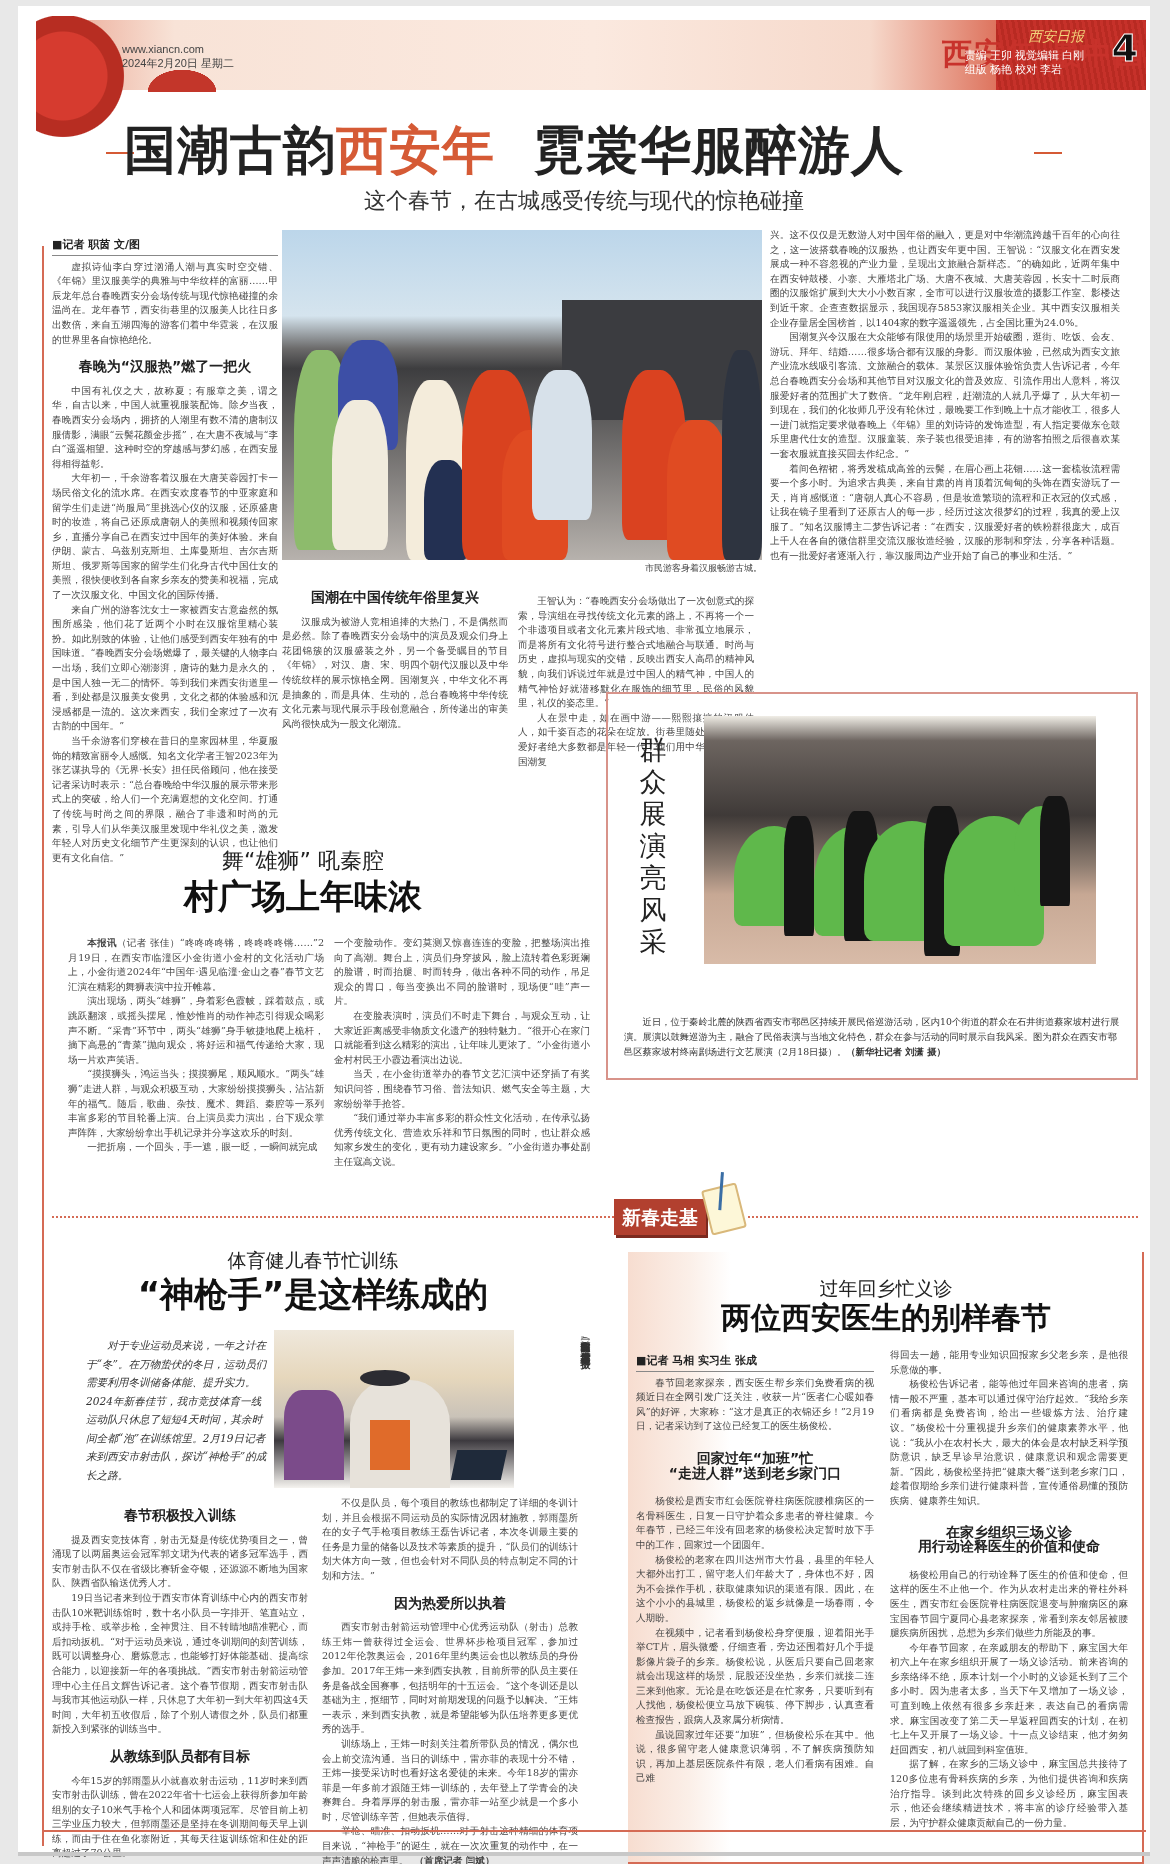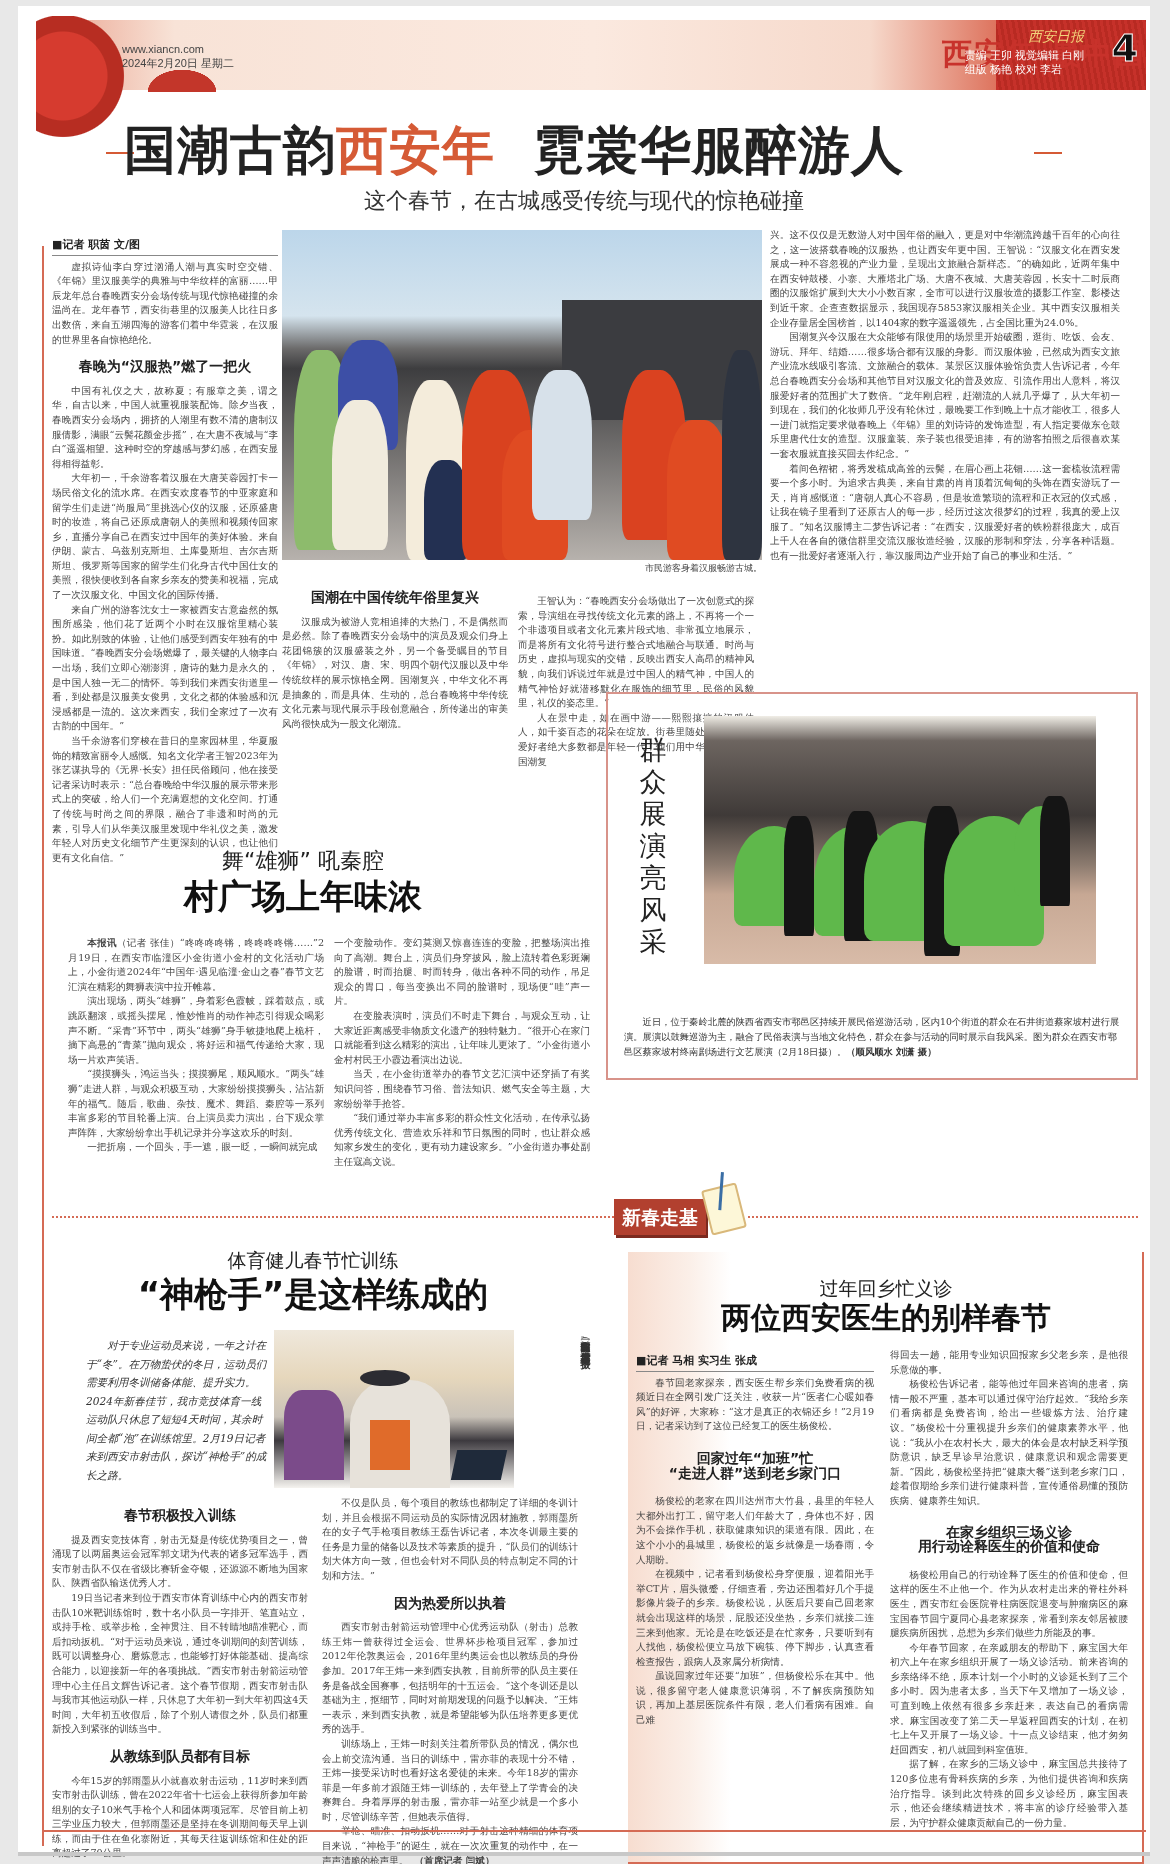--- a/index.html
+++ b/index.html
@@ -147,21 +147,21 @@
       <div class="dress" style="left:30px;top:110px;width:80px;height:100px"></div>
       <div class="suit" style="left:80px;top:100px;width:30px;height:120px"></div>
       <div class="dress" style="left:110px;top:110px;width:84px;height:110px"></div>
       <div class="suit" style="left:140px;top:95px;width:34px;height:130px"></div>
       <div class="dress" style="left:160px;top:105px;width:96px;height:120px"></div>
       <div class="suit" style="left:220px;top:90px;width:36px;height:150px"></div>
       <div class="dress" style="left:240px;top:100px;width:100px;height:130px"></div>
       <div class="dress" style="left:310px;top:90px;width:54px;height:90px"></div>
       <div class="suit" style="left:336px;top:80px;width:30px;height:110px"></div>
     </div>
-    <div class="dance-cap"><span>近日，位于秦岭北麓的陕西省西安市鄠邑区持续开展民俗巡游活动，区内10个街道的群众在石井街道蔡家坡村进行展演。展演以鼓舞巡游为主，融合了民俗表演与当地文化特色，群众在参与活动的同时展示自我风采。图为群众在西安市鄠邑区蔡家坡村终南剧场进行文艺展演（2月18日摄）。</span><b>（顺风顺水 刘潇 摄）</b></div>
+    <div class="dance-cap"><span>近日，位于秦岭北麓的陕西省西安市鄠邑区持续开展民俗巡游活动，区内10个街道的群众在石井街道蔡家坡村进行展演。展演以鼓舞巡游为主，融合了民俗表演与当地文化特色，群众在参与活动的同时展示自我风采。图为群众在西安市鄠邑区蔡家坡村终南剧场进行文艺展演（2月18日摄）。</span><b>（新华社记者 刘潇 摄）</b></div>
   </div>
 
   <div class="dotline" style="left:34px;width:562px"></div>
   <div class="dotline" style="left:730px;width:390px"></div>
   <div class="tag">新春走基层</div>
   <div class="notepad"></div>
 
   <div class="shoot-kicker">体育健儿春节忙训练</div>
   <div class="shoot-title">“神枪手”是这样练成的</div>
   <div class="lead-ital">对于专业运动员来说，一年之计在于“冬”。在万物蛰伏的冬日，运动员们需要利用冬训储备体能、提升实力。2024年新春佳节，我市竞技体育一线运动队只休息了短短4天时间，其余时间全都“泡”在训练馆里。2月19日记者来到西安市射击队，探访“神枪手”的成长之路。</div>
@@ -192,20 +192,21 @@
   <div class="doc-box">
     <div class="doc-kicker">过年回乡忙义诊</div>
     <div class="doc-title">两位西安医生的别样春节</div>
     <div class="col" style="left:8px;top:102px;width:238px;">
       <div class="byline">■记者 马相 实习生 张成</div>
       <p>春节回老家探亲，西安医生帮乡亲们免费看病的视频近日在全网引发广泛关注，收获一片“医者仁心暖如春风”的好评，大家称：“这才是真正的衣锦还乡！”2月19日，记者采访到了这位已经复工的医生杨俊松。</p>
       <div class="subhead" style="margin:17px 0 14px">
         <div>回家过年“加班”忙</div>
         <div>“走进人群”送到老乡家门口</div>
       </div>
+      <p>杨俊松是西安市红会医院脊柱病医院腰椎病区的一名骨科医生，日复一日守护着众多患者的脊柱健康。今年春节，已经三年没有回老家的杨俊松决定暂时放下手中的工作，回家过一个团圆年。</p>
       <p>杨俊松的老家在四川达州市大竹县，县里的年轻人大都外出打工，留守老人们年龄大了，身体也不好，因为不会操作手机，获取健康知识的渠道有限。因此，在这个小小的县城里，杨俊松的返乡就像是一场春雨，令人期盼。</p>
       <p>在视频中，记者看到杨俊松身穿便服，迎着阳光手举CT片，眉头微蹙，仔细查看，旁边还围着好几个手提影像片袋子的乡亲。杨俊松说，从医后只要自己回老家就会出现这样的场景，屁股还没坐热，乡亲们就接二连三来到他家。无论是在吃饭还是在忙家务，只要听到有人找他，杨俊松便立马放下碗筷、停下脚步，认真查看检查报告，跟病人及家属分析病情。</p>
       <p>虽说回家过年还要“加班”，但杨俊松乐在其中。他说，很多留守老人健康意识薄弱，不了解疾病预防知识，再加上基层医院条件有限，老人们看病有困难。自己难</p>
     </div>
     <div class="col" style="left:262px;top:96px;width:238px;">
       <p style="text-indent:0">得回去一趟，能用专业知识回报家乡父老乡亲，是他很乐意做的事。</p>
       <p>杨俊松告诉记者，能等他过年回来咨询的患者，病情一般不严重，基本可以通过保守治疗起效。“我给乡亲们看病都是免费咨询，给出一些锻炼方法、治疗建议。”杨俊松十分重视提升乡亲们的健康素养水平，他说：“我从小在农村长大，最大的体会是农村缺乏科学预防意识，缺乏早诊早治意识，健康意识和观念需要更新。”因此，杨俊松坚持把“健康大餐”送到老乡家门口，趁着假期给乡亲们进行健康科普，宣传通俗易懂的预防疾病、健康养生知识。</p>
       <div class="subhead" style="margin:16px 0 14px">
         <div>在家乡组织三场义诊</div>
         <div>用行动诠释医生的价值和使命</div>

